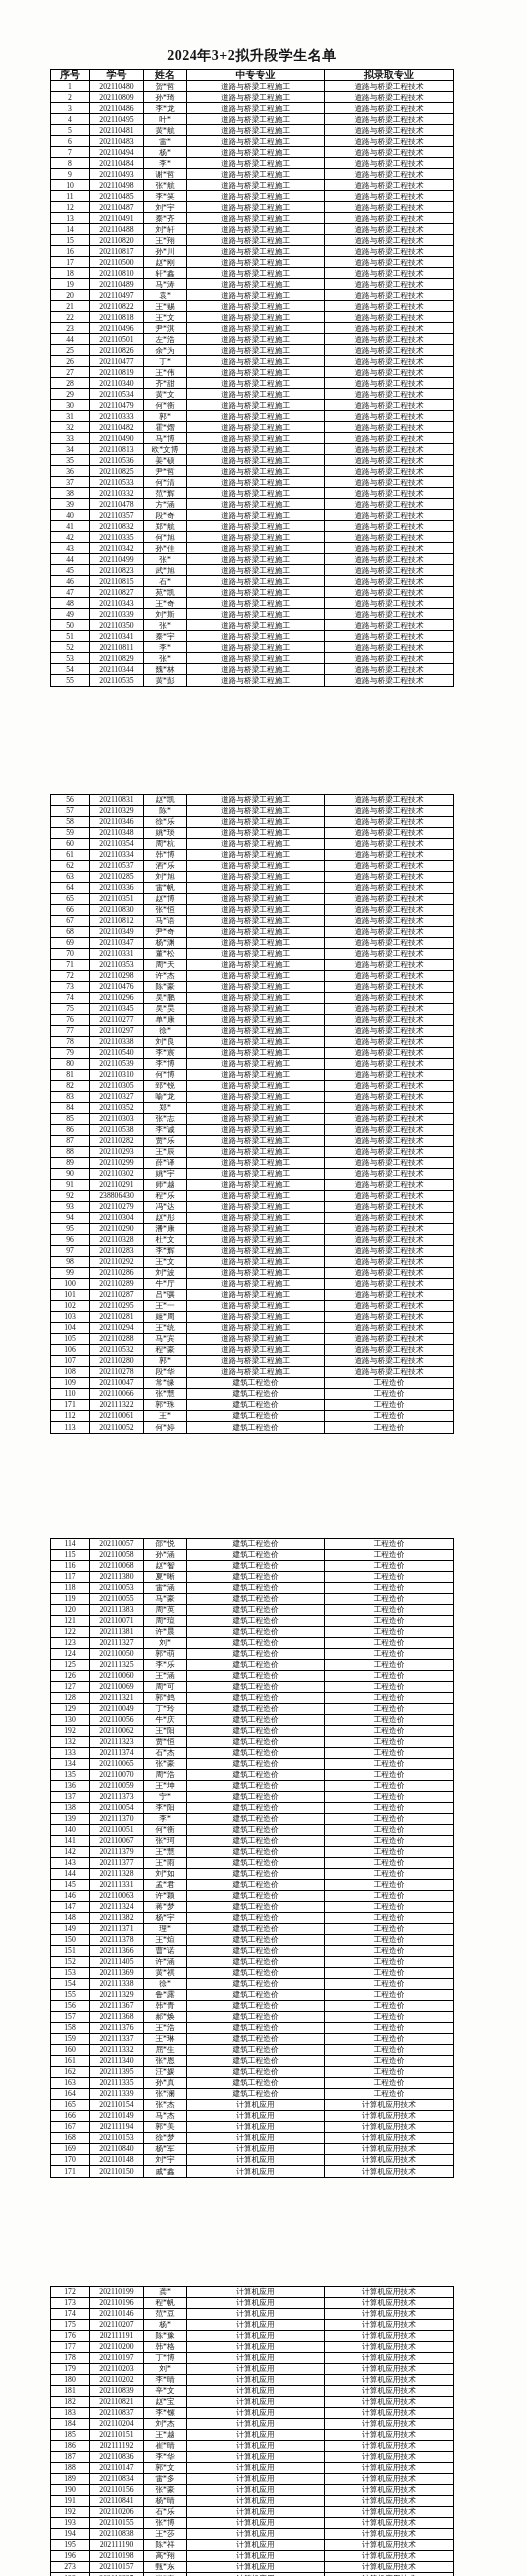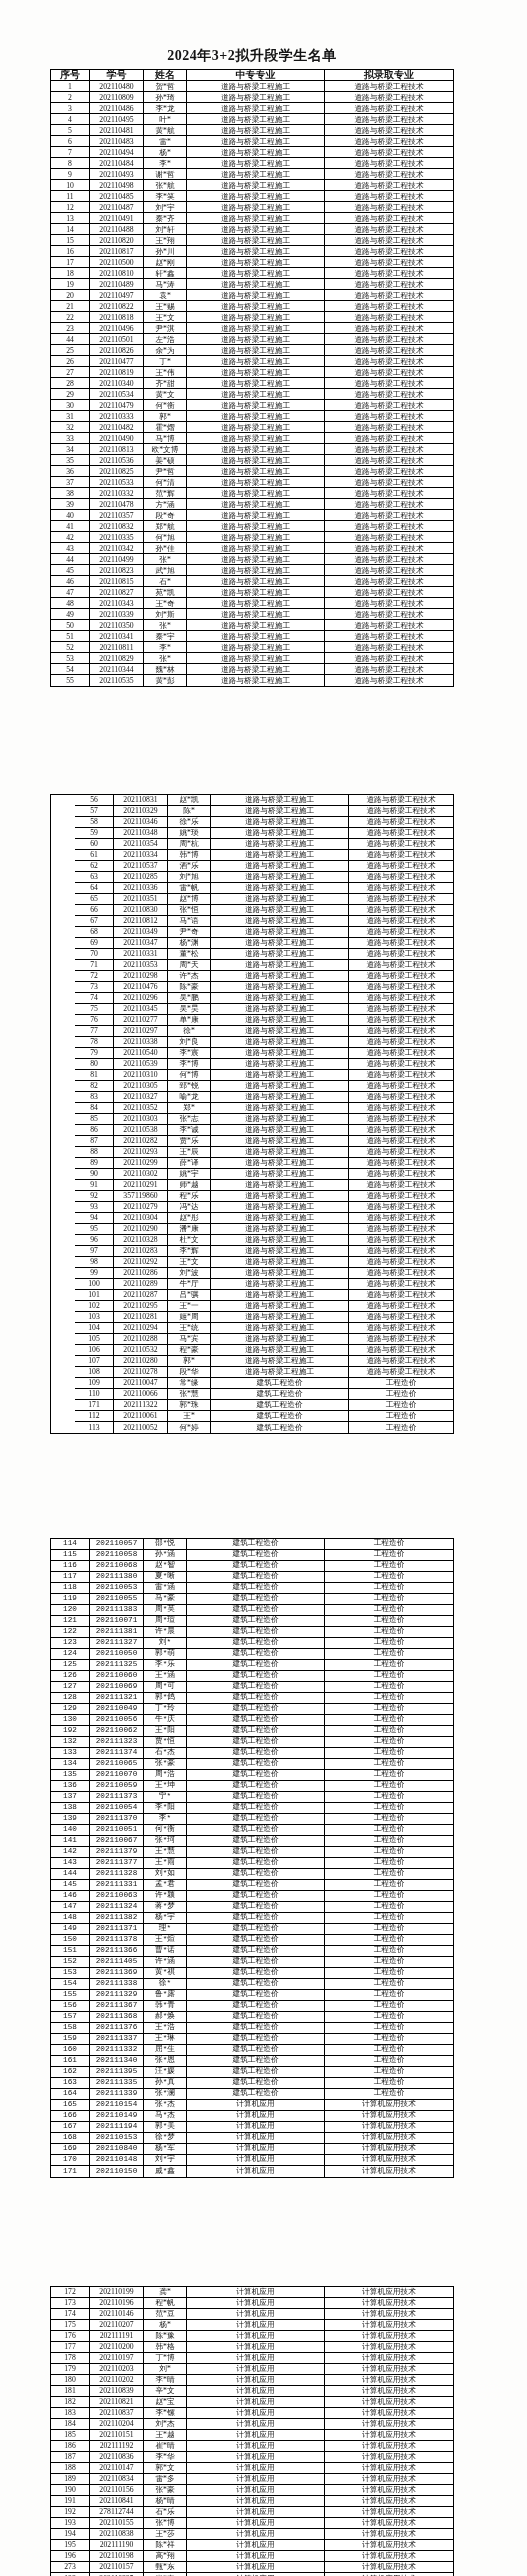--- a/index.html
+++ b/index.html
@@ -483,21 +483,21 @@
   </div>
 
   <div class="t-row">
     <div class="cell">55</div>
     <div class="cell">202110535</div>
     <div class="cell">黄*彭</div>
     <div class="cell">道路与桥梁工程施工</div>
     <div class="cell">道路与桥梁工程技术</div>
   </div>
 </div>
-    <div class="page-block" style="top: 794px; padding-left: 24px;">
+    <div class="page-block" style="top: 794px;">
   <div class="t-row">
     <div class="cell">56</div>
     <div class="cell">202110831</div>
     <div class="cell">赵*凯</div>
     <div class="cell">道路与桥梁工程施工</div>
     <div class="cell">道路与桥梁工程技术</div>
   </div>
 
   <div class="t-row">
     <div class="cell">57</div>
@@ -774,21 +774,21 @@
   <div class="t-row">
     <div class="cell">91</div>
     <div class="cell">202110291</div>
     <div class="cell">师*越</div>
     <div class="cell">道路与桥梁工程施工</div>
     <div class="cell">道路与桥梁工程技术</div>
   </div>
 
   <div class="t-row">
     <div class="cell">92</div>
-    <div class="cell">357119860</div>
+    <div class="cell">238806430</div>
     <div class="cell">程*乐</div>
     <div class="cell">道路与桥梁工程施工</div>
     <div class="cell">道路与桥梁工程技术</div>
   </div>
 
   <div class="t-row">
     <div class="cell">93</div>
     <div class="cell">202110279</div>
     <div class="cell">冯*达</div>
     <div class="cell">道路与桥梁工程施工</div>
@@ -948,21 +948,21 @@
   </div>
 
   <div class="t-row">
     <div class="cell">113</div>
     <div class="cell">202110052</div>
     <div class="cell">何*婷</div>
     <div class="cell">建筑工程造价</div>
     <div class="cell">工程造价</div>
   </div>
 </div>
-    <div class="page-block" style="top: 1538px; font-family: Liberation Mono, monospace;">
+    <div class="page-block" style="top: 1538px;">
   <div class="t-row">
     <div class="cell">114</div>
     <div class="cell">202110057</div>
     <div class="cell">邵*悦</div>
     <div class="cell">建筑工程造价</div>
     <div class="cell">工程造价</div>
   </div>
 
   <div class="t-row">
     <div class="cell">115</div>
@@ -1576,21 +1576,21 @@
   <div class="t-row">
     <div class="cell">191</div>
     <div class="cell">202110841</div>
     <div class="cell">杨*晴</div>
     <div class="cell">计算机应用</div>
     <div class="cell">计算机应用技术</div>
   </div>
 
   <div class="t-row">
     <div class="cell">192</div>
-    <div class="cell">278112744</div>
+    <div class="cell">202110206</div>
     <div class="cell">石*乐</div>
     <div class="cell">计算机应用</div>
     <div class="cell">计算机应用技术</div>
   </div>
 
   <div class="t-row">
     <div class="cell">193</div>
     <div class="cell">202110155</div>
     <div class="cell">张*博</div>
     <div class="cell">计算机应用</div>

